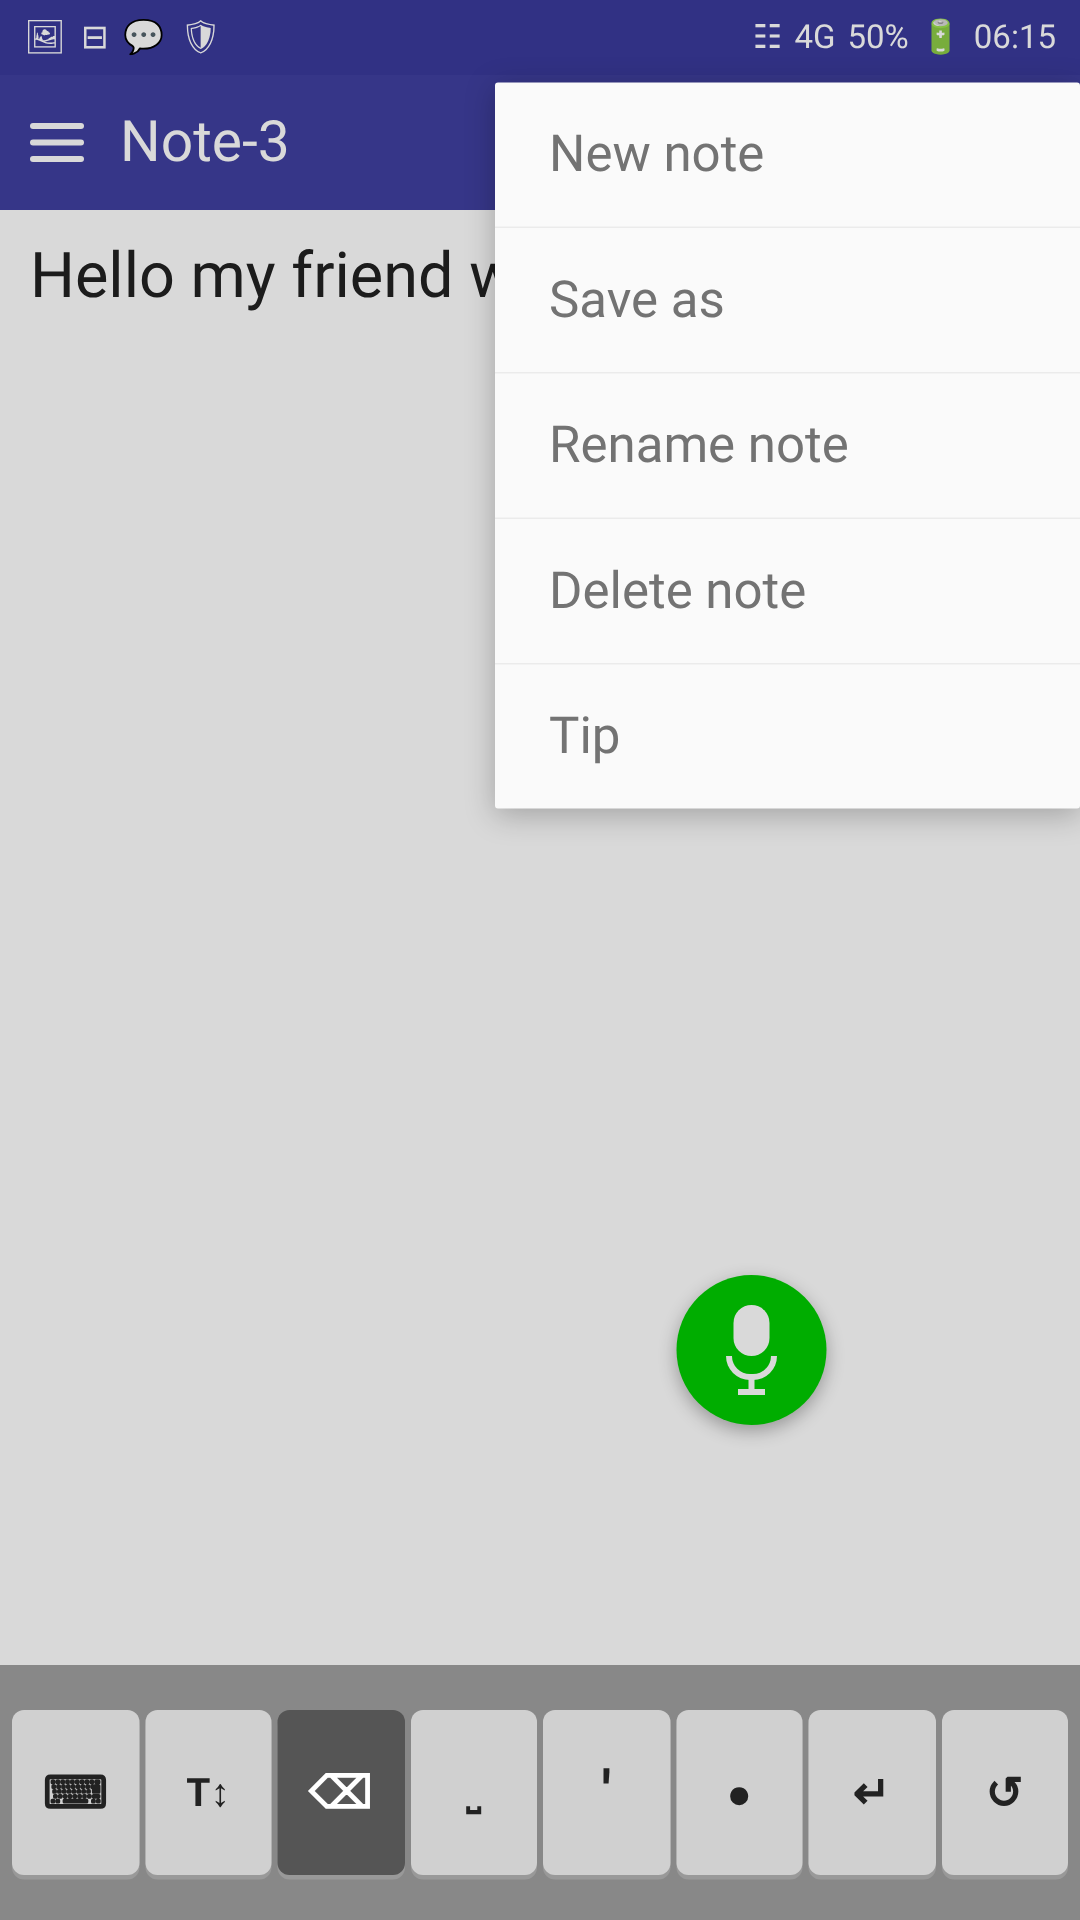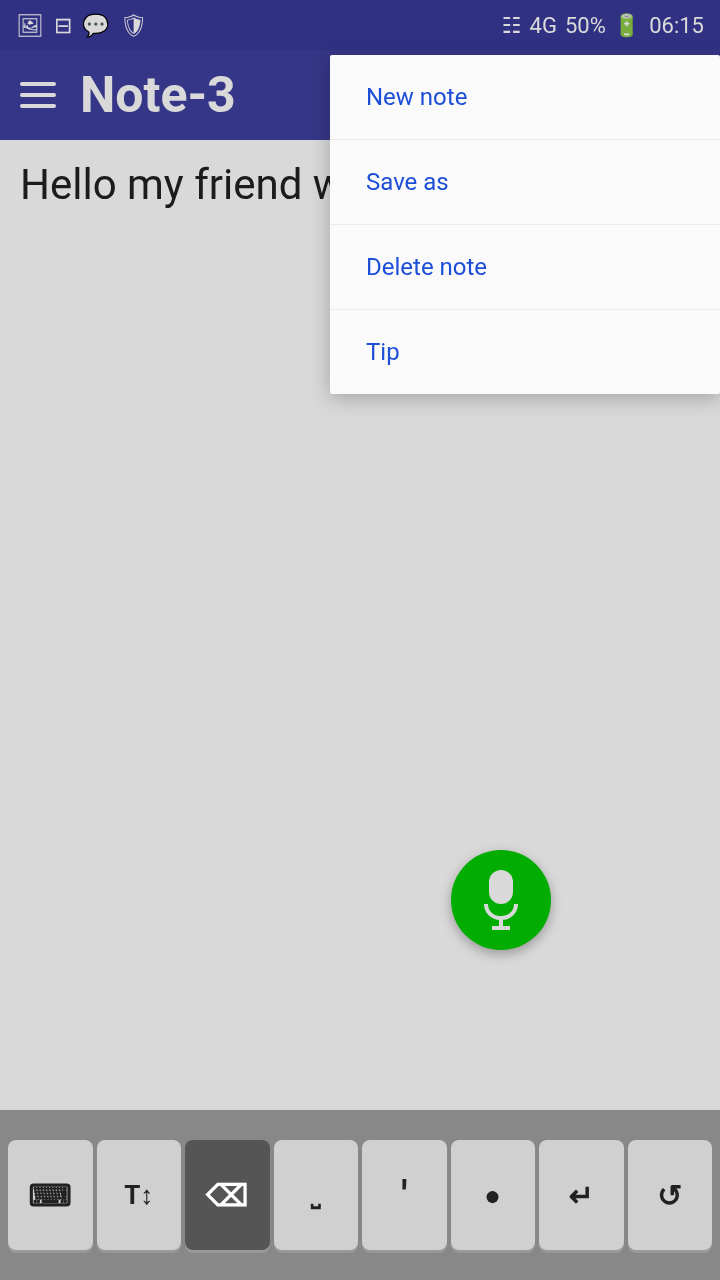--- a/index.html
+++ b/index.html
@@ -46,22 +46,22 @@
       height: 90px;
       background: #4040a0;
       display: flex;
       align-items: center;
       padding: 0 20px;
       gap: 24px;
     }
 
     .toolbar-title {
       color: white;
-      font-size: 50px;
-      font-weight: 700;
+      font-size: 38px;
+      font-weight: 400;
     }
 
     .hamburger {
       display: flex;
       flex-direction: column;
       gap: 7px;
       cursor: pointer;
     }
 
     .hamburger span {
@@ -199,22 +199,22 @@
       right: 0;
       width: 390px;
       background: #fafafa;
       z-index: 30;
       box-shadow: 0 4px 20px rgba(0,0,0,0.25);
       border-radius: 2px;
     }
 
     .menu-item {
       padding: 28px 36px;
-      font-size: 24px;
-      color: #1d4ed8;
+      font-size: 34px;
+      color: #737373;
       cursor: pointer;
       border-bottom: 1px solid #ebebeb;
     }
 
     .menu-item:last-child {
       border-bottom: none;
     }
   </style>
 </head>
 <body>
@@ -265,20 +265,23 @@
 <div class="dropdown-overlay"></div>
 
 <div class="dropdown-menu">
   <div class="menu-item">
     <span>New note</span>
   </div>
   <div class="menu-item">
     <span>Save as</span>
   </div>
   <div class="menu-item">
+    <span>Rename note</span>
+  </div>
+  <div class="menu-item">
     <span>Delete note</span>
   </div>
   <div class="menu-item">
     <span>Tip</span>
   </div>
 </div>
 
 <div class="keyboard-toolbar">
   <div class="kb-btn">
     <span>⌨</span>

